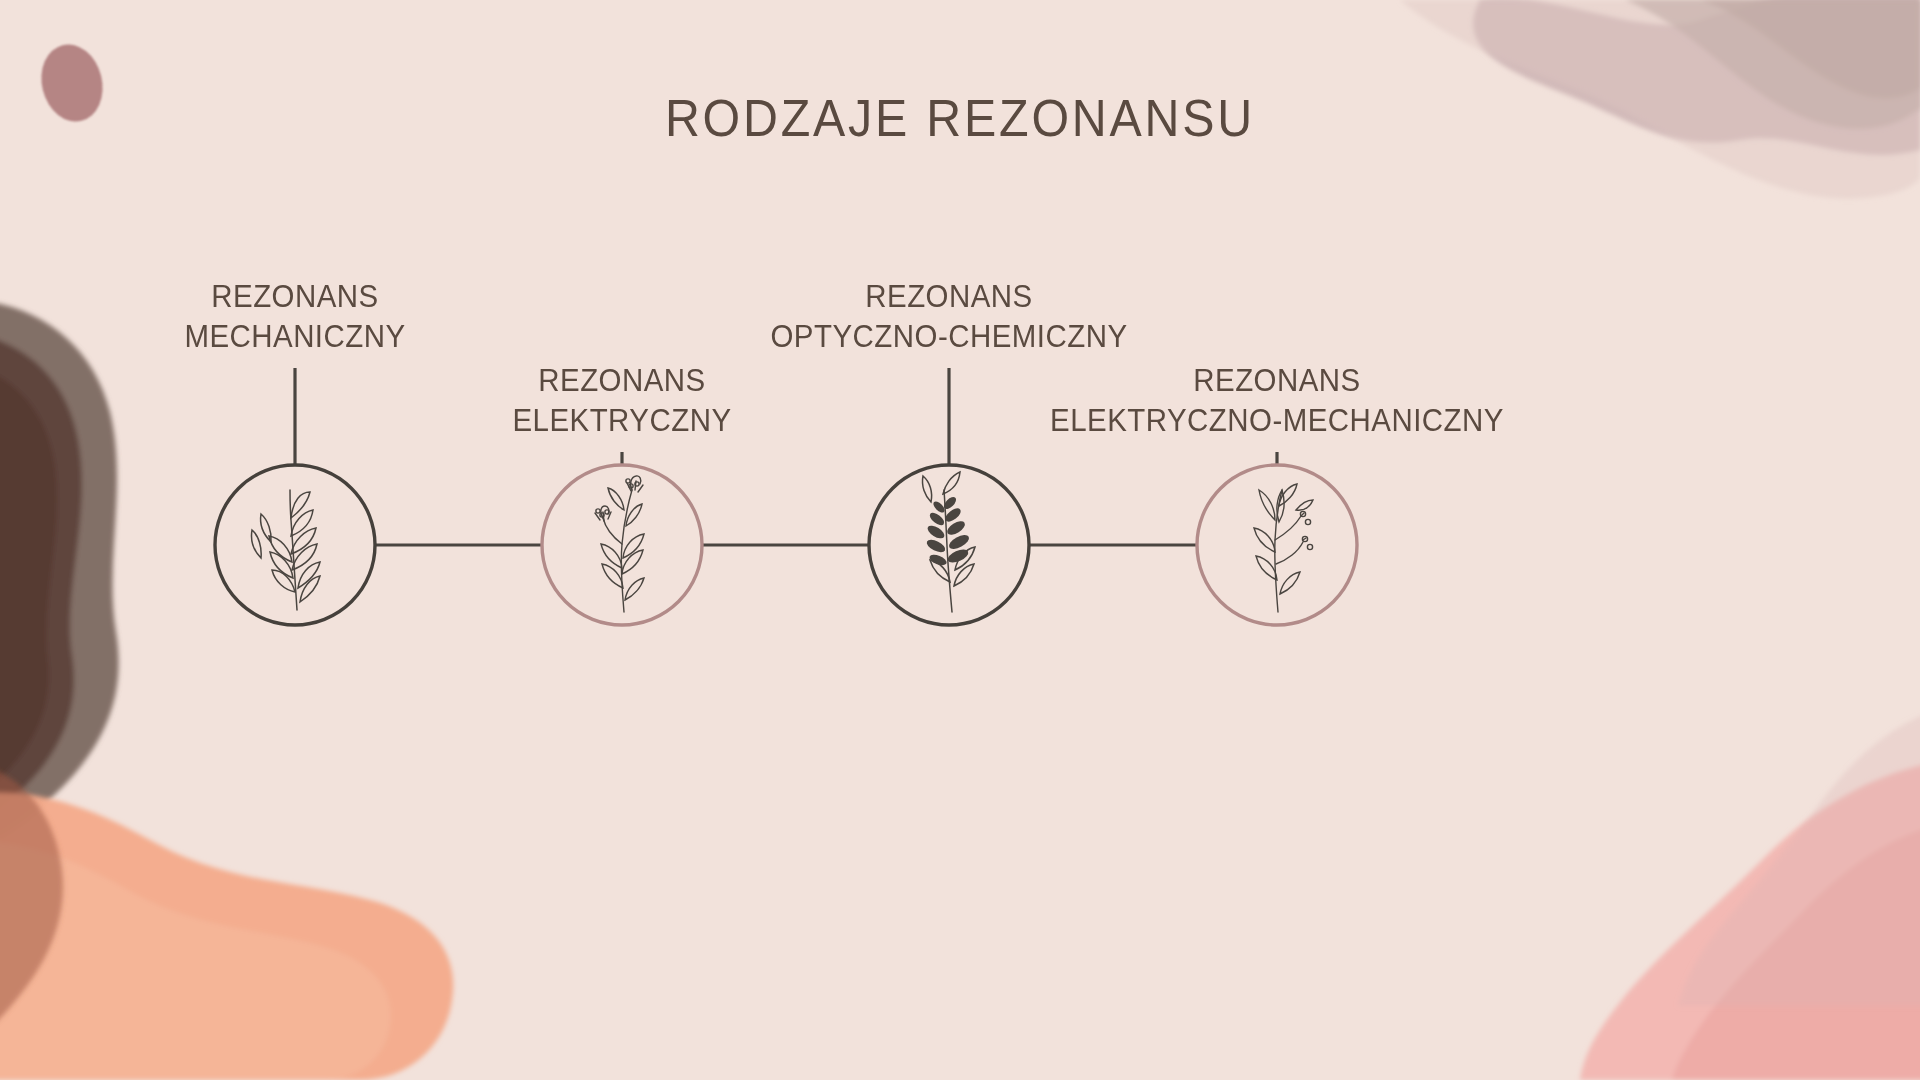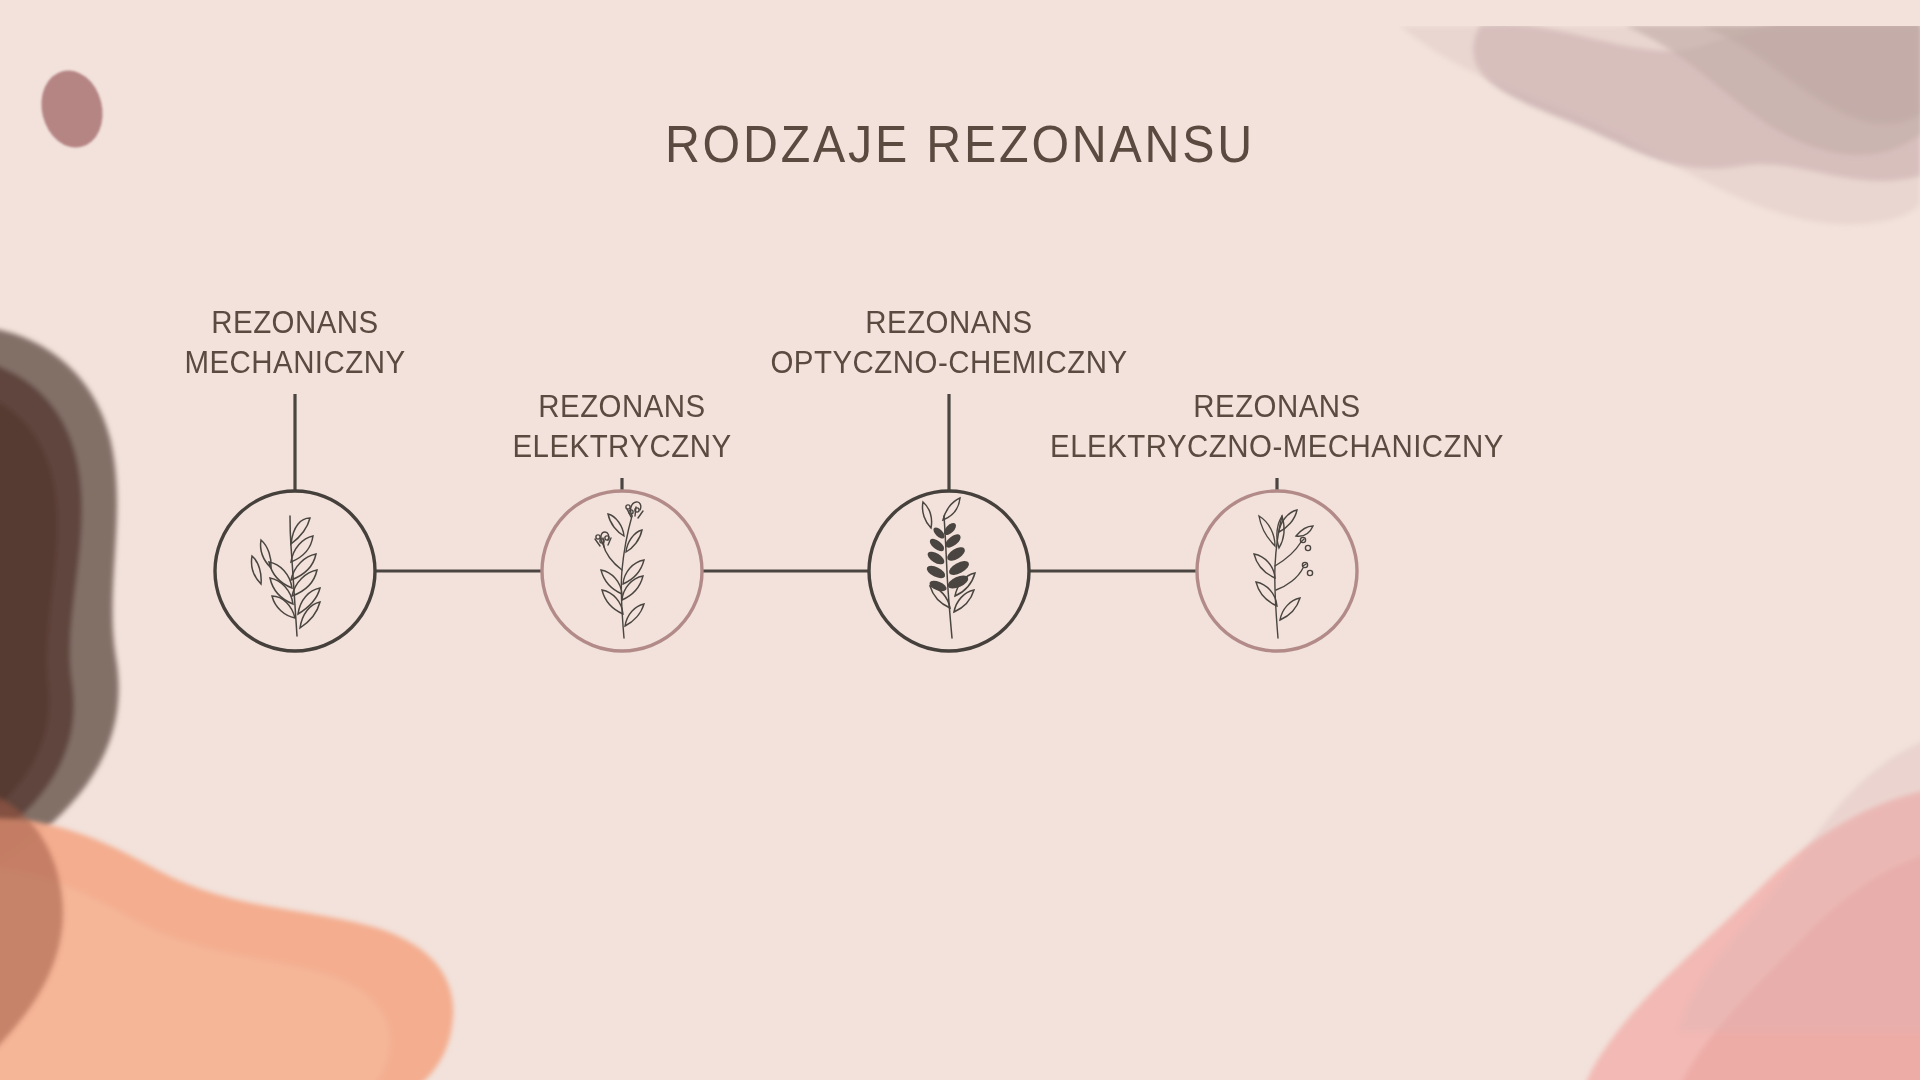--- a/index.html
+++ b/index.html
@@ -1,21 +1,21 @@
 <!DOCTYPE html>
 <html><head>
 <meta charset="utf-8">
 <style>
   html,body{margin:0;padding:0;}
   body{
     width:1920px;height:1080px;overflow:hidden;position:relative;
     background:#f2e2db;
     font-family:"Liberation Sans", sans-serif;
   }
-  #stage{position:absolute;inset:0;margin-top:26px;}
+  #stage{position:absolute;inset:0;}
   .bg-layer{position:absolute;inset:0;pointer-events:none;}
   .content{position:absolute;inset:0;}
 
   .title{
     position:absolute;left:0;right:0;top:88px;text-align:center;
     font-size:52px;letter-spacing:3px;color:#5a4a40;
     font-weight:400;
     font-family:"Liberation Sans", sans-serif;
     transform:scaleX(0.93);
   }

